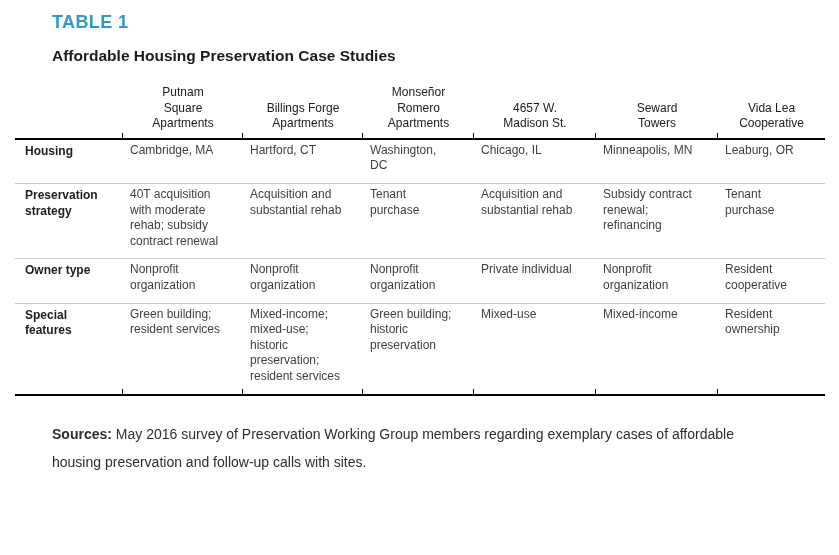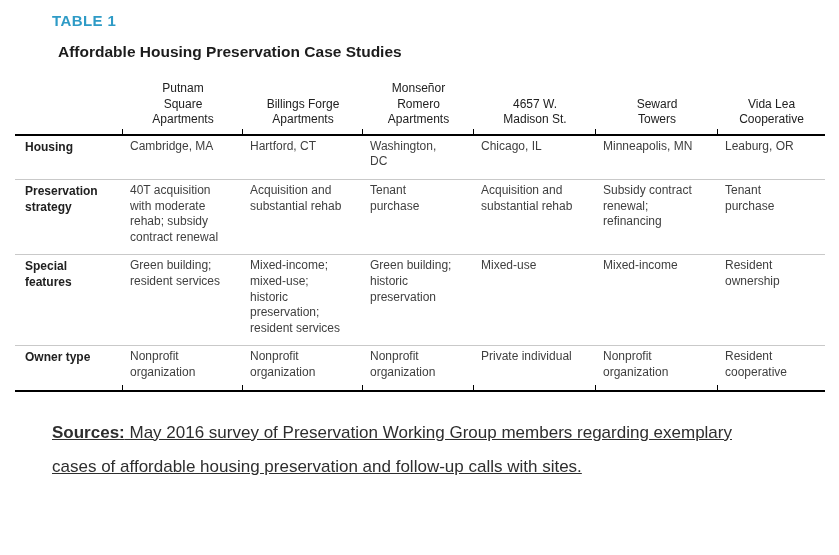--- a/index.html
+++ b/index.html
@@ -4,24 +4,24 @@
 <style>
   :root { --accent:#2e9bc6; --rule-dark:#000000; --rule-light:#c9c9c9; --ink:#212121; --body-ink:#3f3f3f; }
   * { box-sizing:border-box; }
   html,body { margin:0; padding:0; }
   body {
     width:839px; height:555px; background:#ffffff; overflow:hidden;
     font-family:"Liberation Sans","DejaVu Sans",sans-serif;
   }
   .page { padding:12px 0 0 52px; }
   .table-label {
-    color:var(--accent); font-weight:bold; font-size:15px; letter-spacing:.4px;
+    color:var(--accent); font-weight:bold; font-size:18px; letter-spacing:.4px;
   }
   .title {
-    font-size:15.5px; font-weight:bold; color:#1c1c1c; margin:14px 0 0 6px;
+    font-size:15.5px; font-weight:bold; color:#1c1c1c; margin:14px 0 0 0;
   }
   table.case-table {
     border-collapse:collapse; table-layout:fixed; width:810px;
     margin:20px 0 0 -37px;
   }
   table.case-table thead th {
     vertical-align:bottom; text-align:center; font-weight:normal;
     font-size:12px; line-height:1.3; color:var(--ink);
     padding:0 4px 6px 4px; white-space:pre-line;
     border-bottom:2px solid var(--rule-dark);
@@ -38,22 +38,22 @@
   table.case-table tbody th {
     text-align:left; vertical-align:top; font-weight:bold;
     font-size:12px; line-height:1.3; color:var(--ink);
     padding:4px 8px 9px 10px;
   }
   table.case-table tbody td {
     vertical-align:top; font-size:12px; line-height:1.3; color:var(--body-ink);
     padding:3px 20px 9px 7px; position:relative;
   }
   .sources {
-    margin:24px 0 0 0; font-size:17px; line-height:2.0;
-    color:#2e2e2e; max-width:705px;text-decoration:underline;
+    margin:24px 0 0 0; font-size:14px; line-height:2.0;
+    color:#2e2e2e; max-width:705px;
   }
   .sources strong { font-weight:bold; }
 </style>
 </head>
 <body>
 
 <div class="page">
   <div class="table-label">TABLE 1</div>
 
   <h1 class="title">Affordable Housing Preservation Case Studies</h1>
@@ -100,34 +100,34 @@
         <tr>
           <th scope="row">Preservation strategy</th>
           <td>40T acquisition with moderate rehab; subsidy contract renewal</td>
           <td>Acquisition and substantial rehab</td>
           <td>Tenant purchase</td>
           <td>Acquisition and substantial rehab</td>
           <td>Subsidy contract renewal; refinancing</td>
           <td>Tenant purchase</td>
         </tr>
         <tr>
+          <th scope="row">Owner type</th>
+          <td>Nonprofit organization</td>
+          <td>Nonprofit organization</td>
+          <td>Nonprofit organization</td>
+          <td>Private individual</td>
+          <td>Nonprofit organization</td>
+          <td>Resident cooperative</td>
+        </tr>
+        <tr>
           <th scope="row">Special features</th>
           <td>Green building; resident services</td>
           <td>Mixed-income; mixed-use; historic preservation; resident services</td>
           <td>Green building; historic preservation</td>
           <td>Mixed-use</td>
           <td>Mixed-income</td>
           <td>Resident ownership</td>
         </tr>
-        <tr>
-          <th scope="row">Owner type</th>
-          <td>Nonprofit organization</td>
-          <td>Nonprofit organization</td>
-          <td>Nonprofit organization</td>
-          <td>Private individual</td>
-          <td>Nonprofit organization</td>
-          <td>Resident cooperative</td>
-        </tr>
       </tbody>
   </table>
 
   <p class="sources"><strong>Sources:</strong><span> May 2016 survey of Preservation Working Group members regarding exemplary cases of affordable housing preservation and follow-up calls with sites.</span></p>
 </div>
 
 </body></html>

